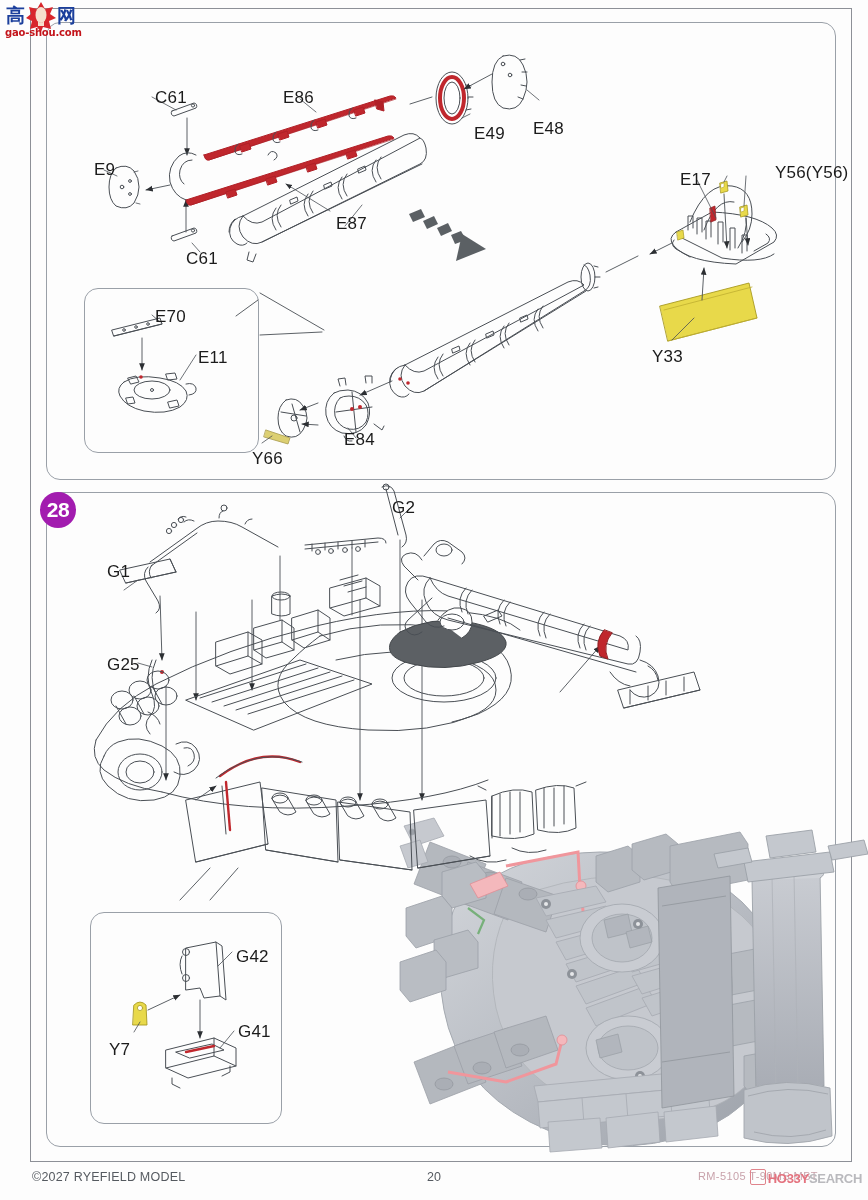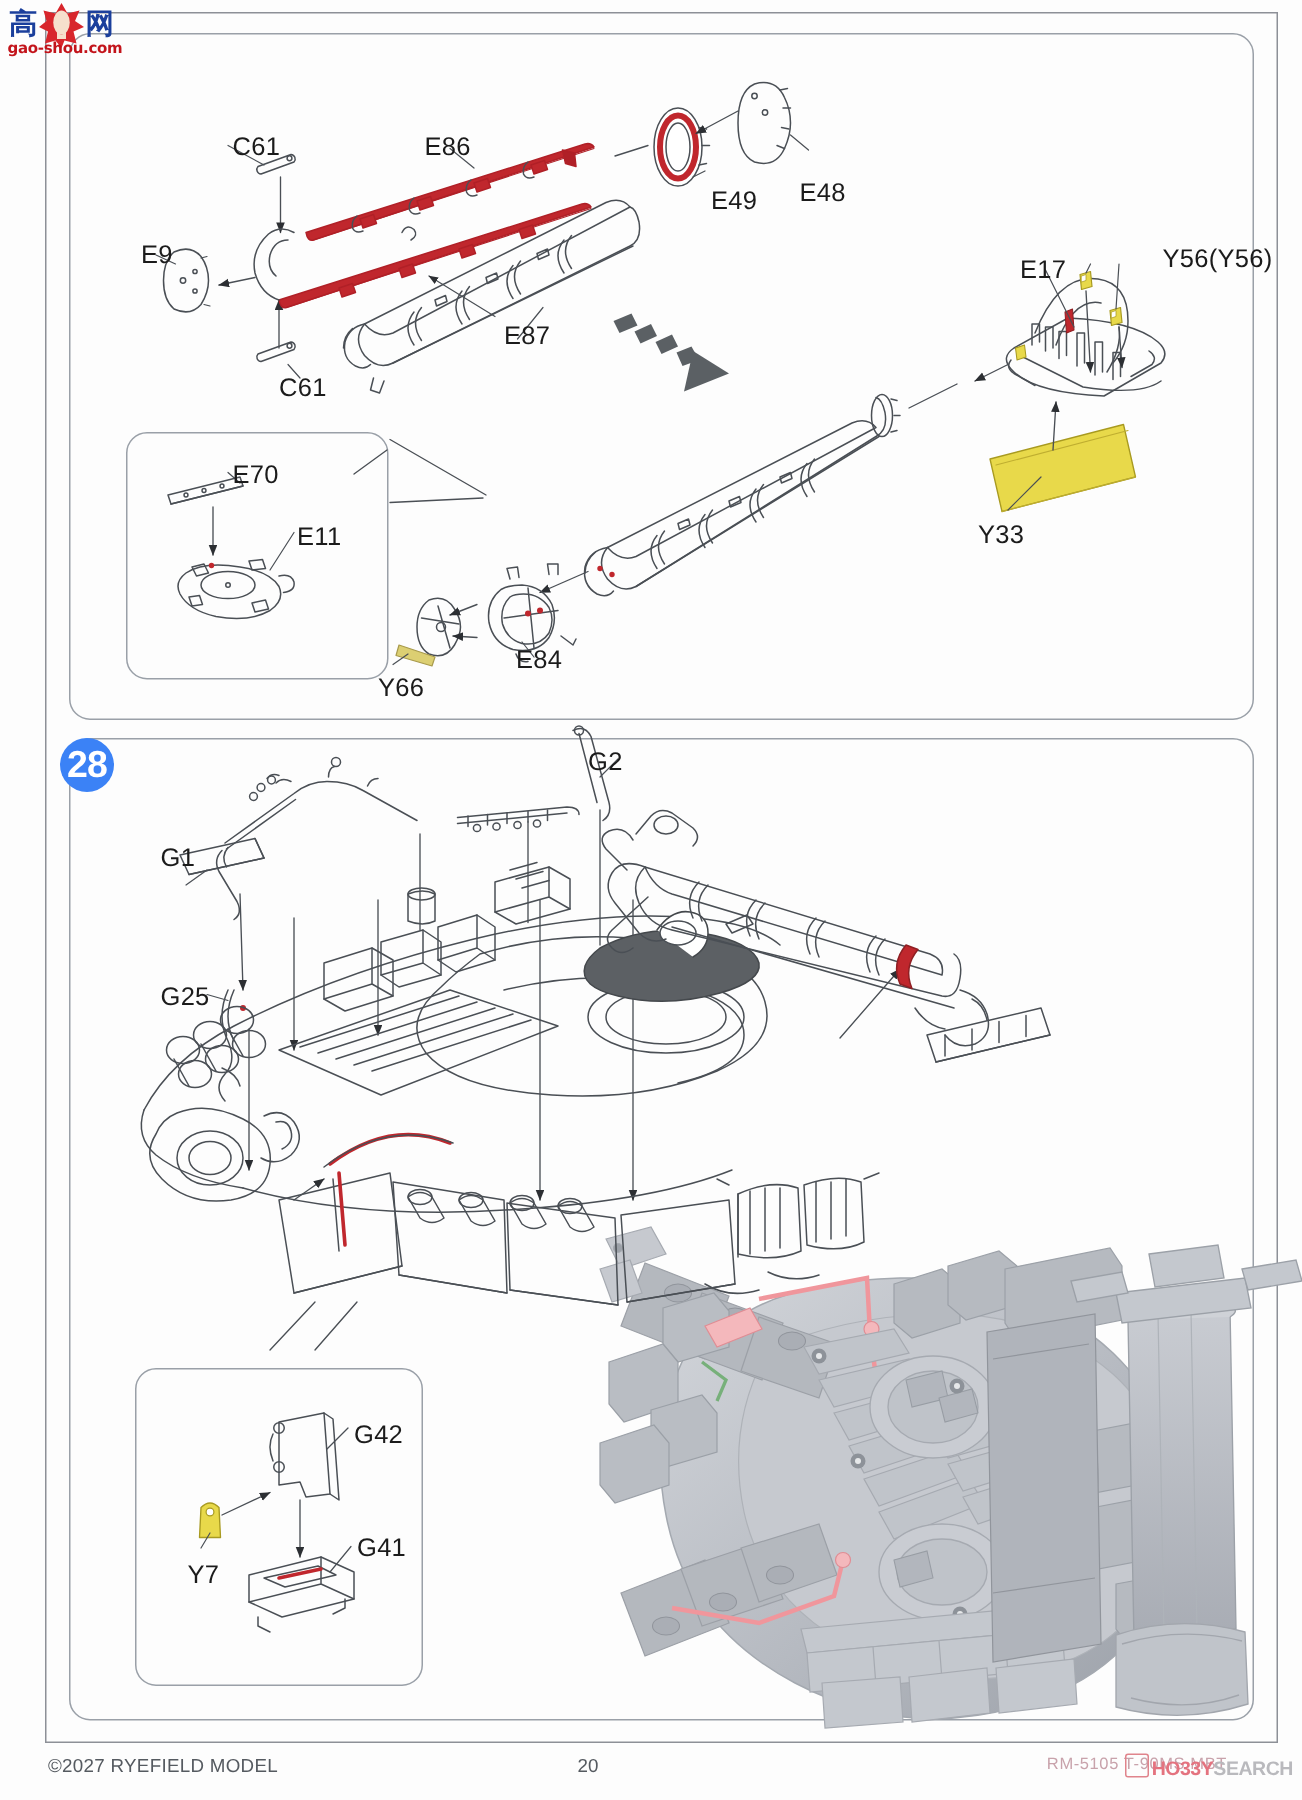--- a/index.html
+++ b/index.html
@@ -79,23 +79,23 @@
     box-sizing: border-box;
   }
   #inset-e11 { left: 84px; top: 288px; width: 175px; height: 165px; }
   #inset-g41 { left: 90px; top: 912px; width: 192px; height: 212px; }
 
   
   .step-badge {
     position: absolute;
     width: 36px; height: 36px;
     border-radius: 50%;
-    background: #3b82f6;
+    background: #a21caf;
     color: #ffffff;
-    font-size: 25px;
+    font-size: 21px;
     font-weight: bold;
     display: flex;
     align-items: center;
     justify-content: center;
     letter-spacing: -0.5px;
     z-index: 22;
   }
   #badge-28 { left: 40px; top: 492px; }
 
   
@@ -128,21 +128,21 @@
   .footer .copy {
     position: absolute;
     left: 32px; top: 2px;
     font-size: 12.5px;
     color: #555a60;
     letter-spacing: 0.2px;
   }
   .footer .pageno {
     position: absolute;
     left: 0; top: 2px;
-    width: 784px;
+    width: 868px;
     text-align: center;
     font-size: 12.5px;
     color: #555a60;
   }
   .footer .code {
     position: absolute;
     right: 50px; top: 2px;
     font-size: 11px;
     color: #c8a2ab;
     letter-spacing: 0.4px;
@@ -818,21 +818,21 @@
     <span class="lbl" style="left:198px; top:348px;">E11</span>
     <span class="lbl" style="left:344px; top:430px;">E84</span>
     <span class="lbl" style="left:252px; top:449px;">Y66</span>
   </div>
 
   <div>
     <span class="lbl" style="left:392px; top:498px;">G2</span>
     <span class="lbl" style="left:107px; top:562px;">G1</span>
     <span class="lbl" style="left:107px; top:655px;">G25</span>
     <span class="lbl" style="left:236px; top:947px;">G42</span>
-    <span class="lbl" style="left:125px; top:1040px;">Y7</span>
+    <span class="lbl" style="left:109px; top:1040px;">Y7</span>
     <span class="lbl" style="left:238px; top:1022px;">G41</span>
   </div>
 
   <div class="footer">
     <span class="copy">©2027 RYEFIELD MODEL</span>
     <span class="pageno">20</span>
     <span class="code">RM-5105 T-90MS MBT</span>
     <span class="hs">
       <span class="mark"></span><span class="hsred">HO33Y</span><span>SEARCH</span>
     </span>

